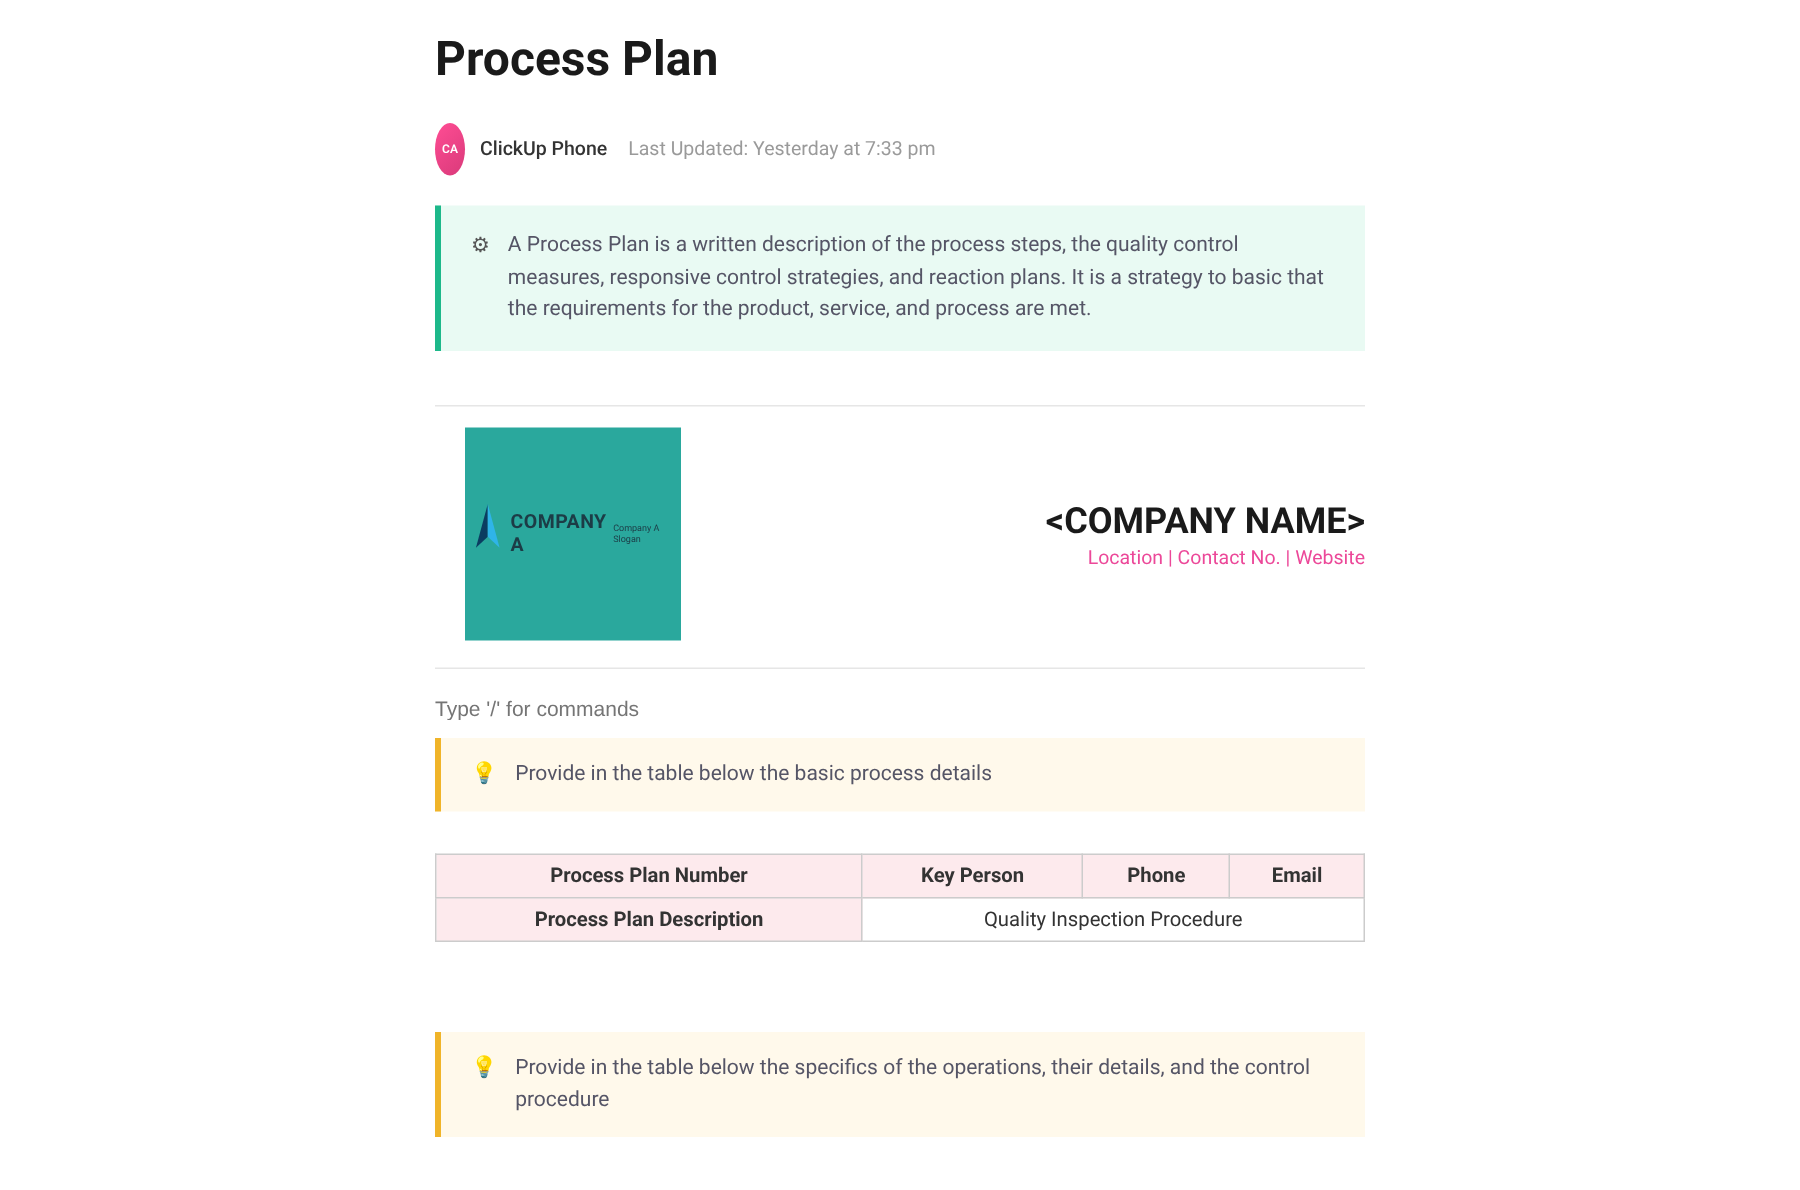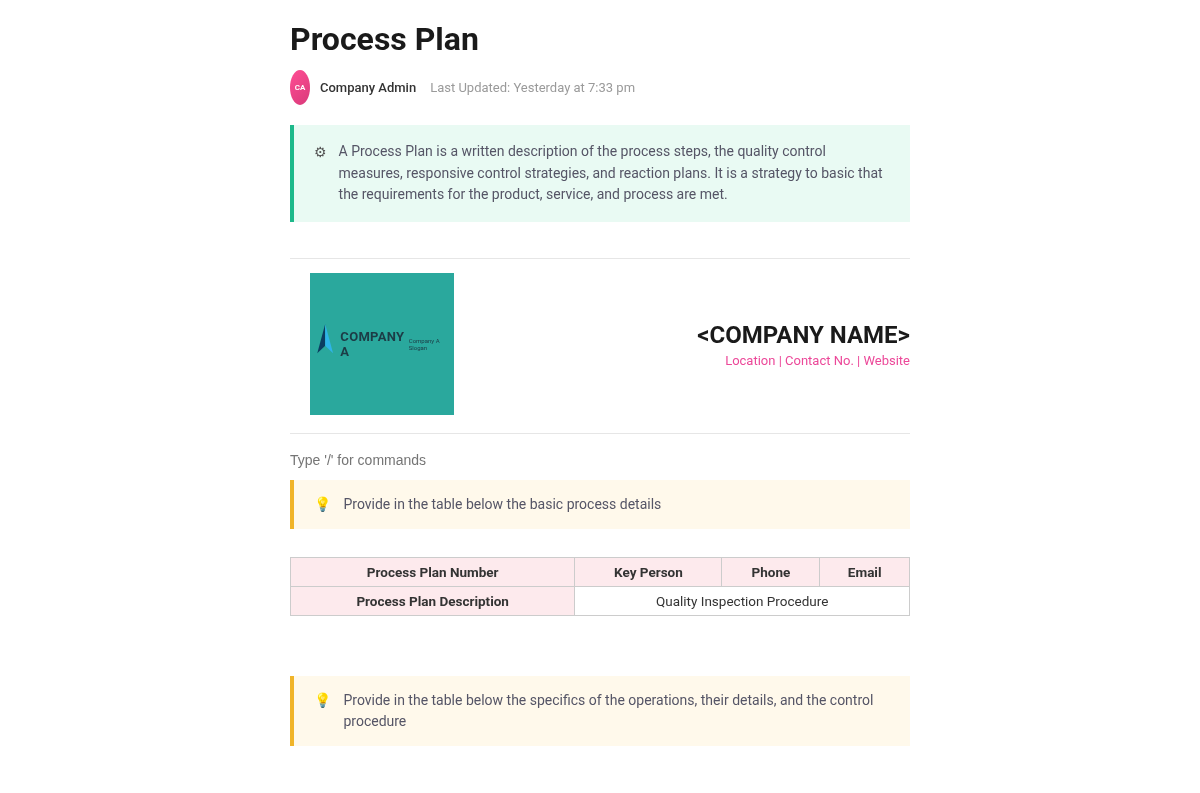--- a/index.html
+++ b/index.html
@@ -12,21 +12,21 @@
     padding: 20px 0 0 0;
   }
   .doc-container {
     max-width: 620px;
     margin: 0 auto 0 290px;
   }
   .page-title {
     font-size: 32px;
     font-weight: 700;
     color: #1a1a1a;
-    margin-bottom: 12px;
+    margin-bottom: 24px;
   }
   .meta-row {
     display: flex;
     align-items: center;
     gap: 10px;
     font-size: 13px;
     margin-bottom: 20px;
   }
   .avatar {
     width: 20px;
@@ -143,21 +143,21 @@
   }
 </style>
 </head>
 <body>
 
 <div class="doc-container">
   <h1 class="page-title">Process Plan</h1>
 
   <div class="meta-row">
     <div class="avatar">CA</div>
-    <span class="author">Company Admin</span>
+    <span class="author">ClickUp Phone</span>
     <span class="last-updated">Last Updated: Yesterday at 7:33 pm</span>
   </div>
 
   <div class="callout">
     <span class="callout-icon">⚙</span>
     <span>A Process Plan is a written description of the process steps, the quality control measures, responsive control strategies, and reaction plans. It is a strategy to basic that the requirements for the product, service, and process are met.</span>
   </div>
 
   <hr class="sep">
 

